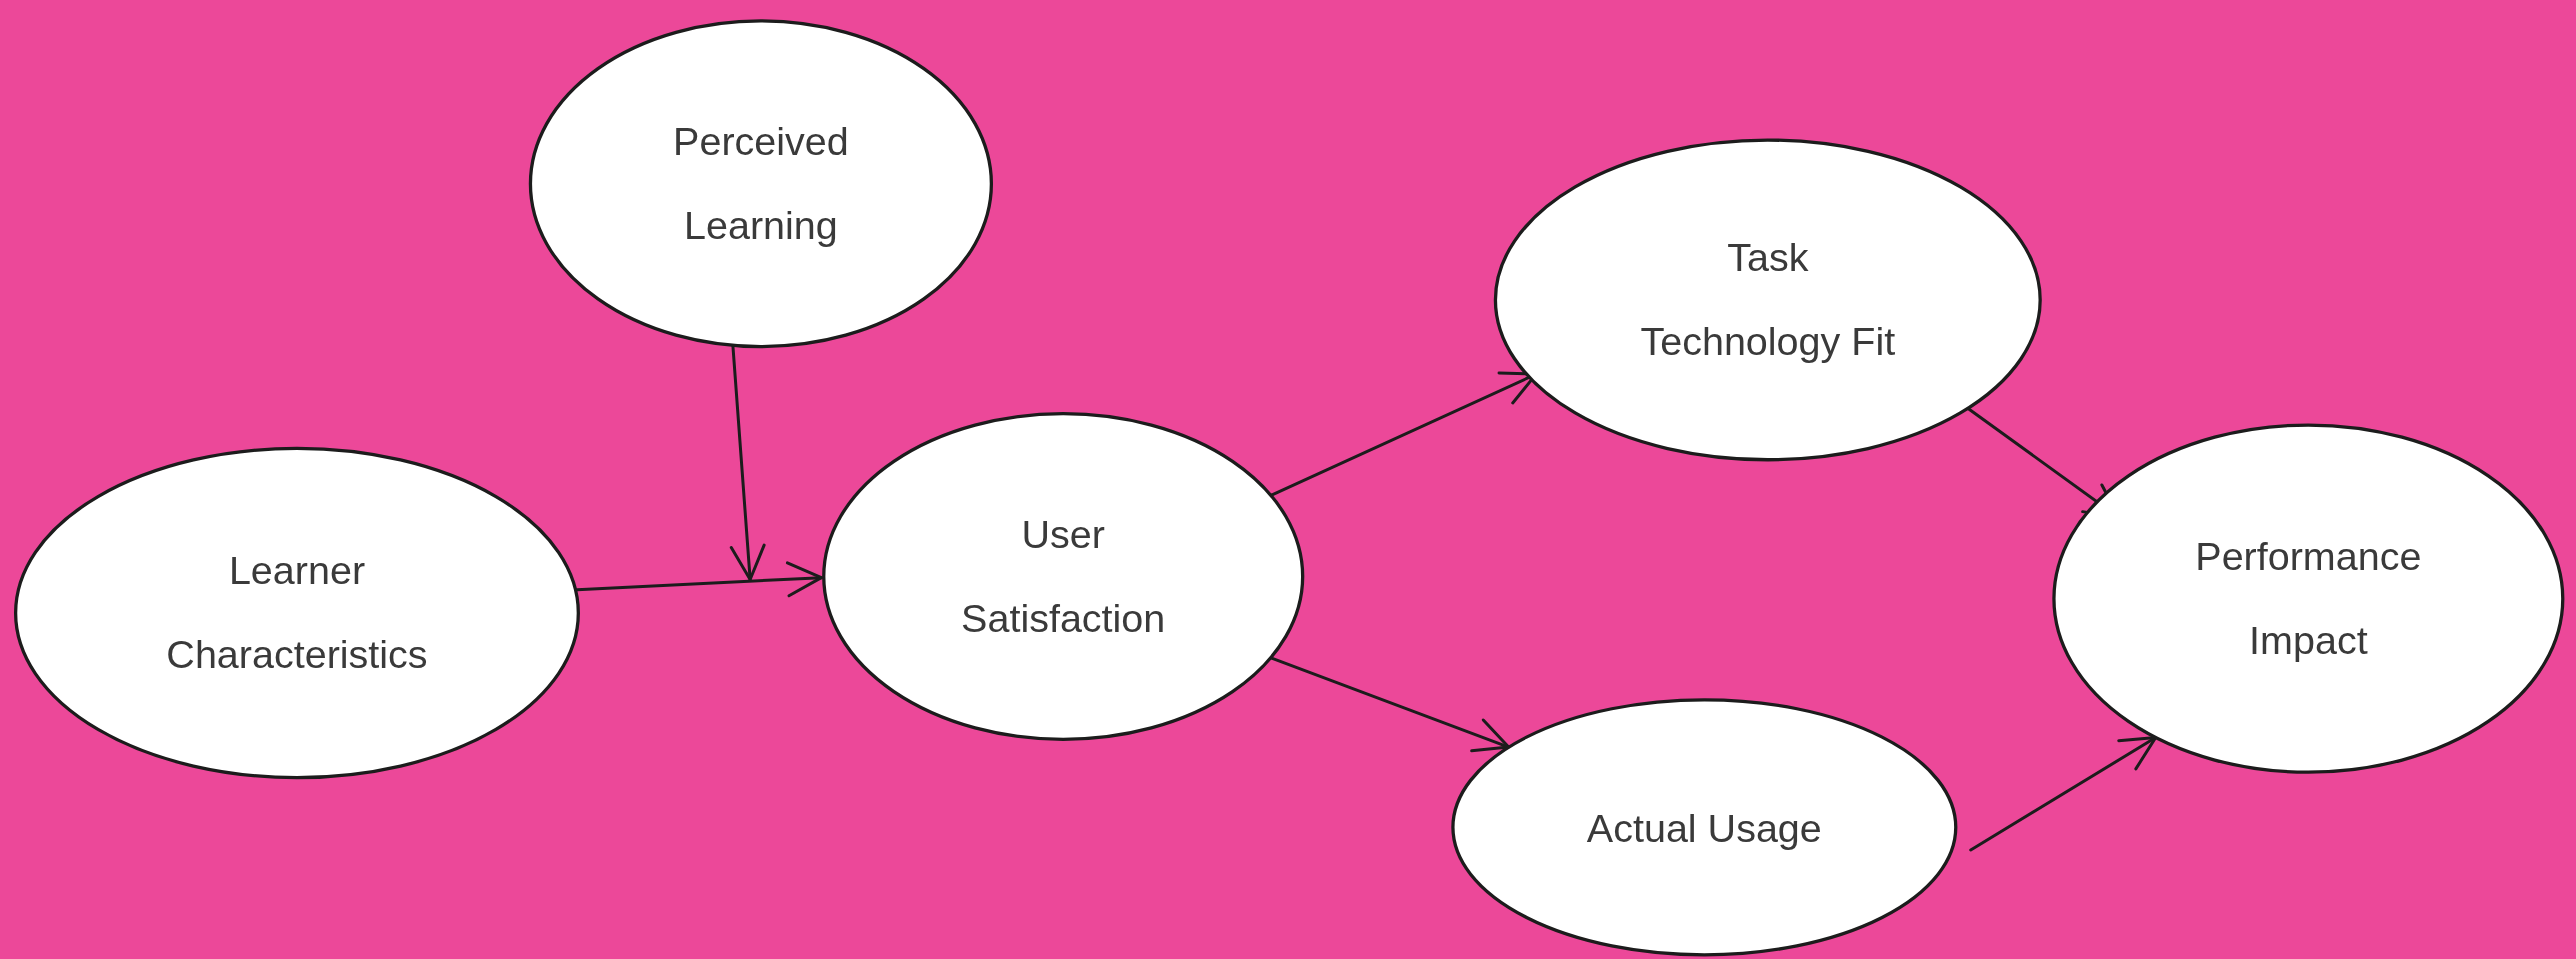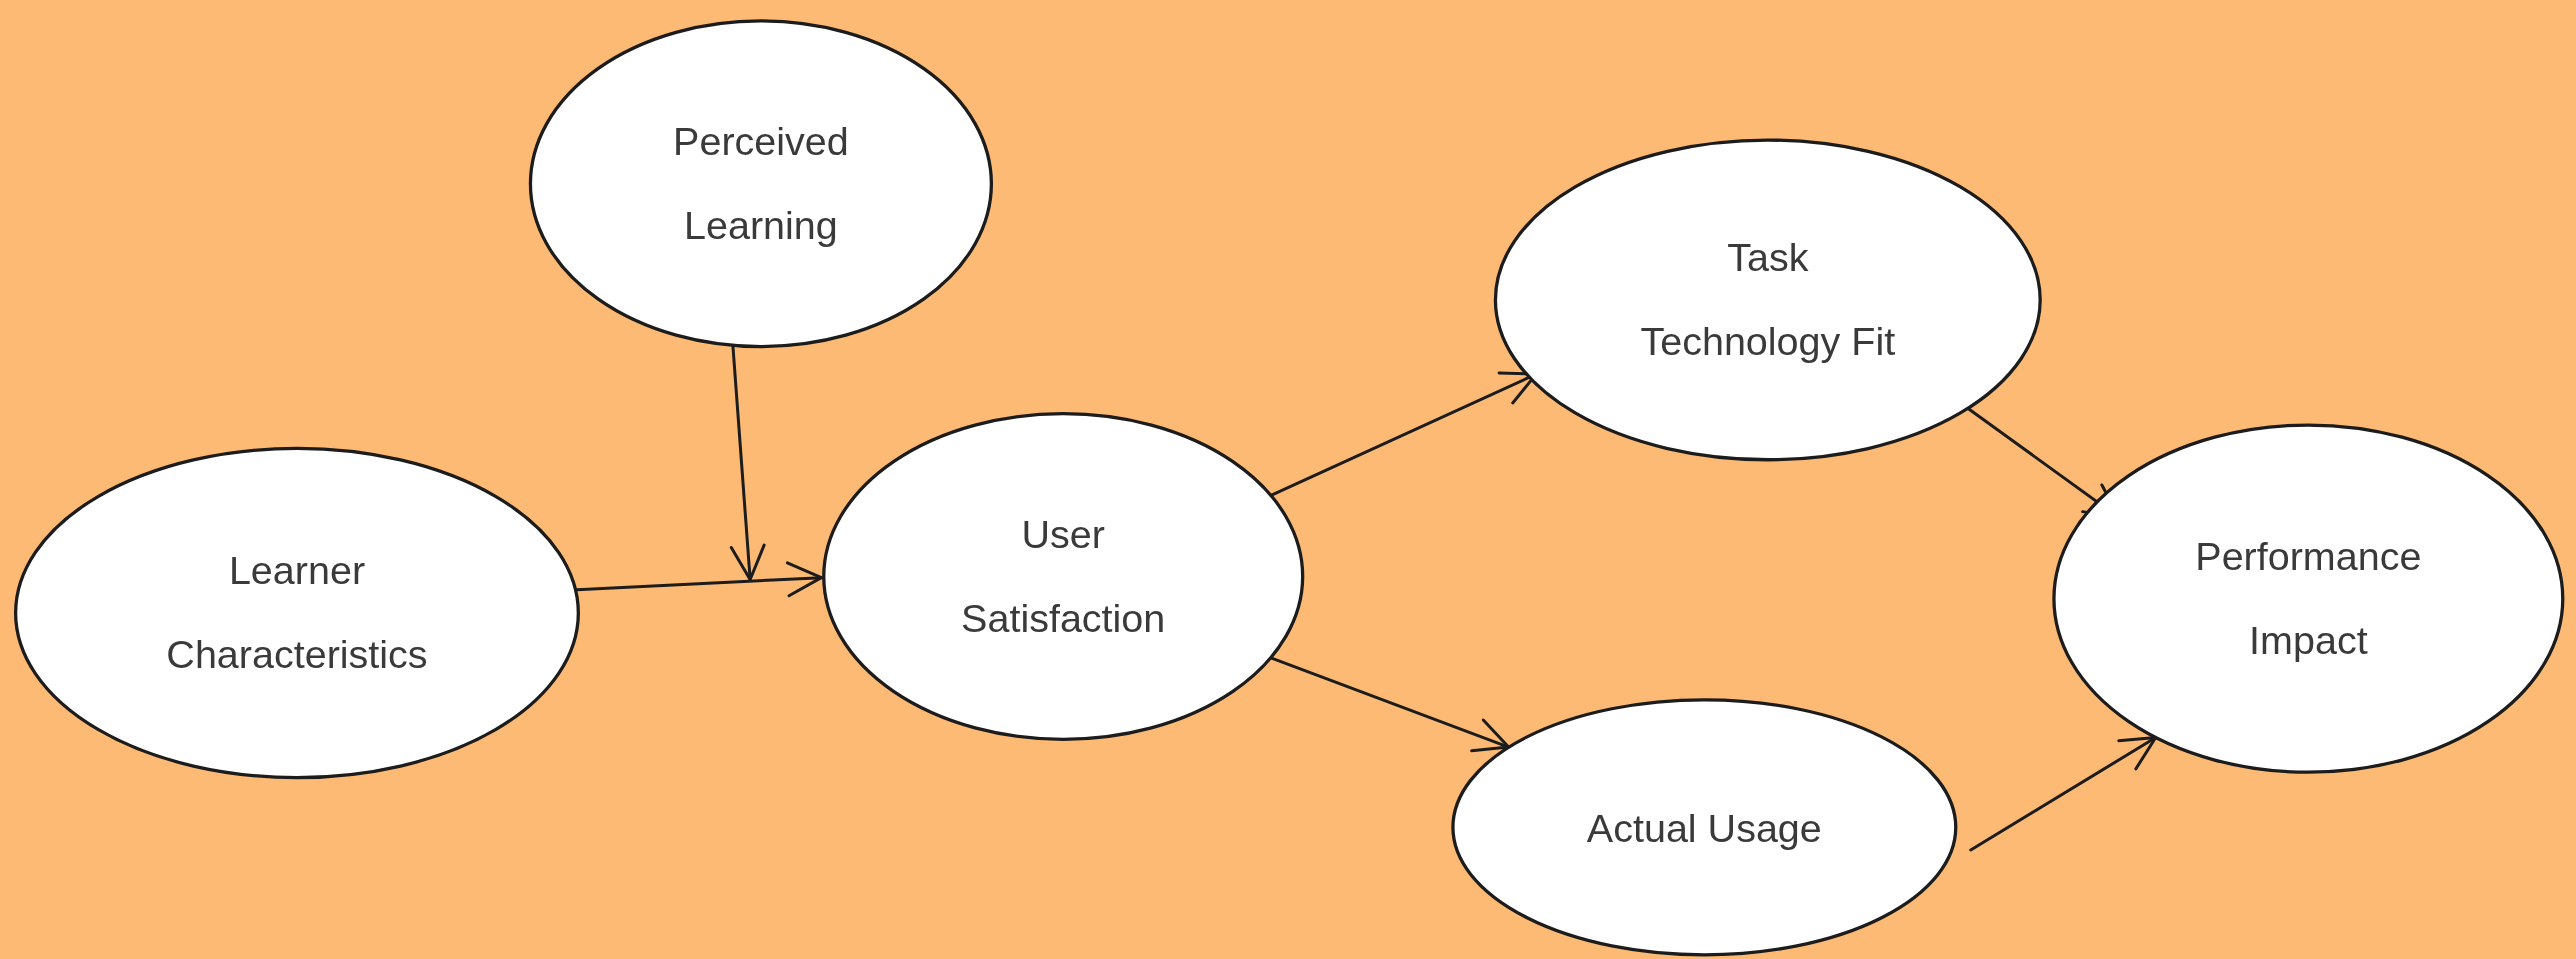--- a/index.html
+++ b/index.html
@@ -9,21 +9,21 @@
     height: 100%;
     background: #ffffff;
     overflow: hidden;
   }
   .canvas-wrap {
     width: 100vw;
     height: 100vh;
     display: flex;
     align-items: center;
     justify-content: center;
-    background: #fdba74;
+    background: #ec4899;
     text-decoration: underline;
   }
   svg {
     display: block;
     width: 100vw;
     height: 100vh;
   }
   .node-shape {
     fill: #ffffff;
     stroke: #1c1c1c;

